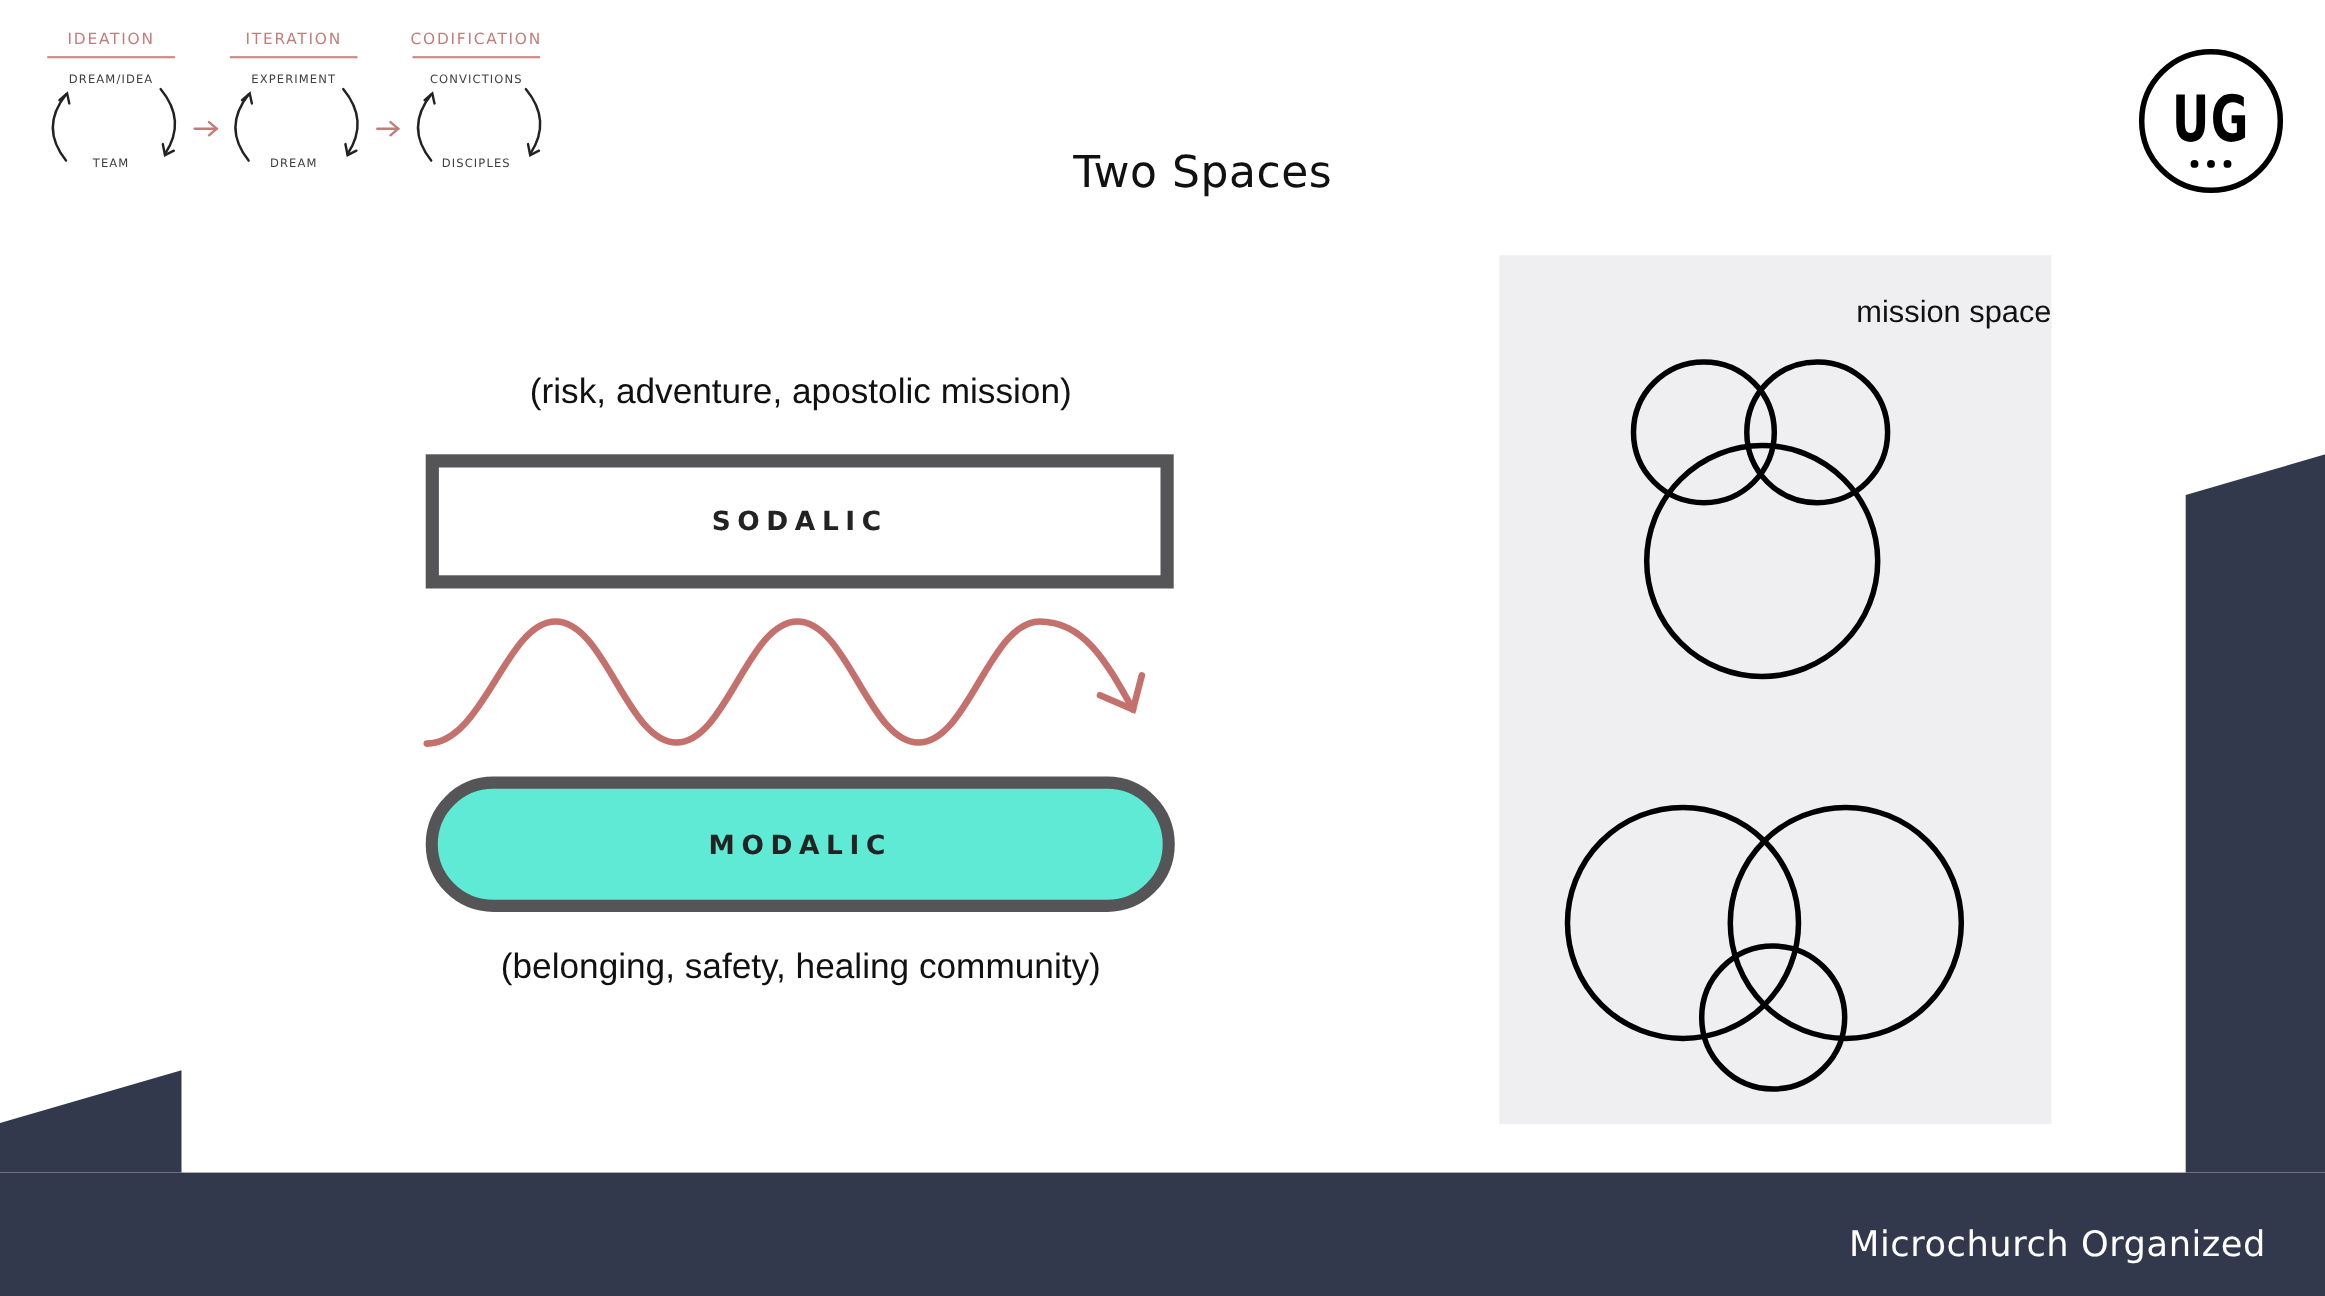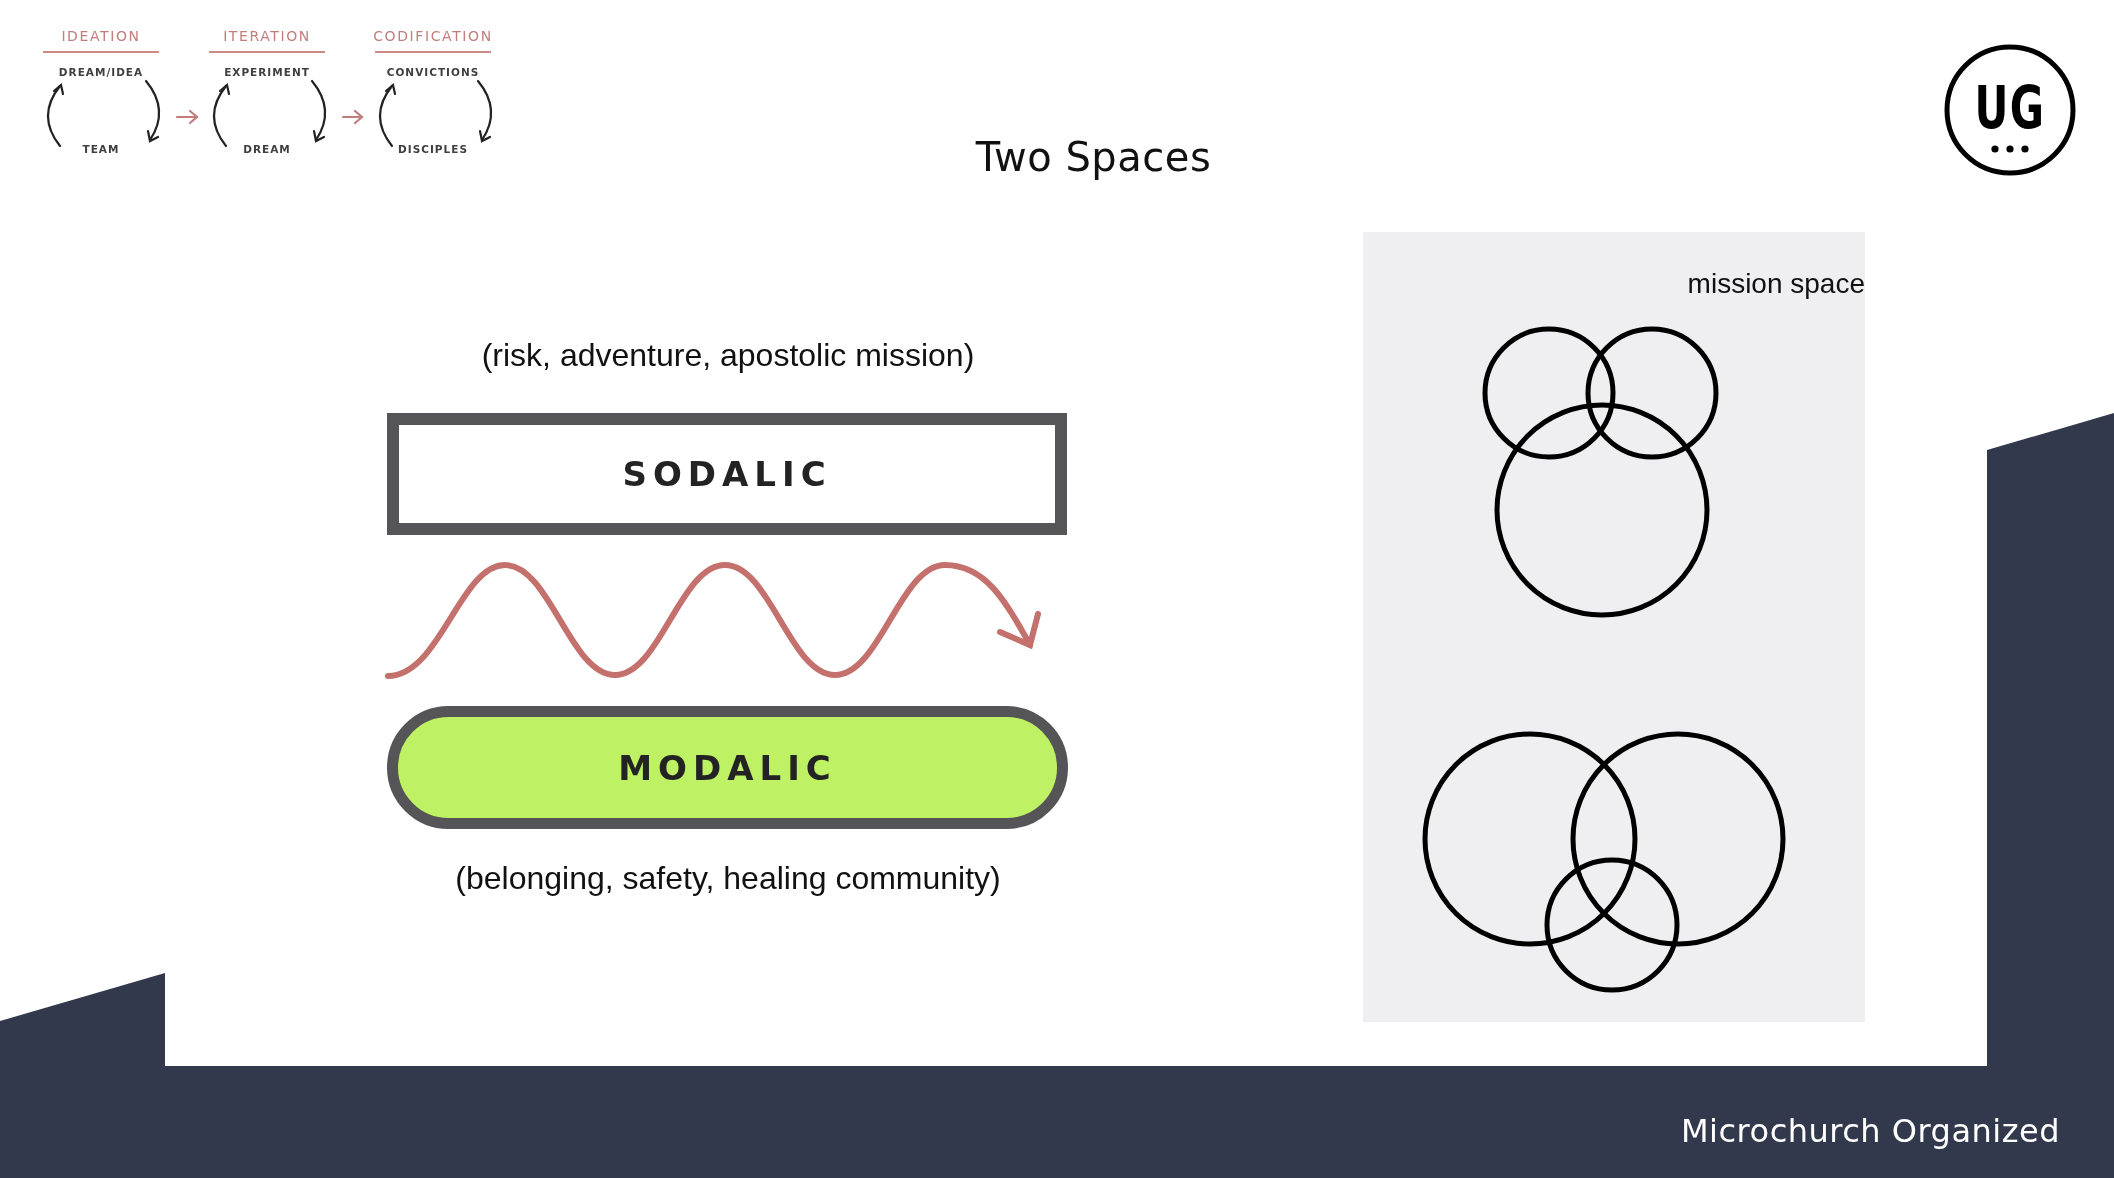--- a/index.html
+++ b/index.html
@@ -14,21 +14,20 @@
     .stage-title {
       position: absolute; width: 160px; text-align: center;
       font-family: "DejaVu Sans", sans-serif; font-size: 14px; letter-spacing: 1.6px;
       color: #c27d7b; top: 28px;
     }
     .stage-line { position: absolute; height: 2px; background: #cc8a88; top: 51px; }
     .stage-top, .stage-bottom {
       position: absolute; width: 160px; text-align: center;
       font-family: "DejaVu Sans", sans-serif; font-size: 10.5px; letter-spacing: 1px;
       color: #3f3f3f;
-      font-weight: bold;
     }
     .stage-top { top: 66px; }
     .stage-bottom { top: 143px; }
 
     .title {
       position: absolute; left: 0; top: 134px; width: 2187px; text-align: center;
       font-family: "DejaVu Sans", sans-serif; font-size: 40px; color: #111;
       letter-spacing: 0.5px;
     }
 
@@ -39,25 +38,25 @@
     .caption.top { top: 337px; }
     .caption.bottom { top: 860px; }
 
     .sodalic-box {
       position: absolute; left: 387px; top: 413px; width: 656px; height: 98px;
       border: 12px solid #555558; background: #fff;
       display: flex; align-items: center; justify-content: center;
     }
     .modalic-box {
       position: absolute; left: 387px; top: 706px; width: 659px; height: 101px;
-      border: 11px solid #555558; border-radius: 62px; background: #bef264;
+      border: 11px solid #555558; border-radius: 62px; background: #5eead4;
       display: flex; align-items: center; justify-content: center;
     }
     .box-label {
-      font-family: "DejaVu Sans", sans-serif; font-weight: bold; font-size: 34px;
+      font-family: "DejaVu Sans", sans-serif; font-weight: bold; font-size: 24px;
       letter-spacing: 6px; color: #232323;
     }
 
     .panel {
       position: absolute; left: 1363px; top: 232px; width: 502px; height: 790px;
       background: #efeff1;
     }
     .panel-label {
       position: absolute; width: 502px; text-align: right; left: 0;
       font-family: "Liberation Sans", sans-serif; font-size: 28px; color: #111;

